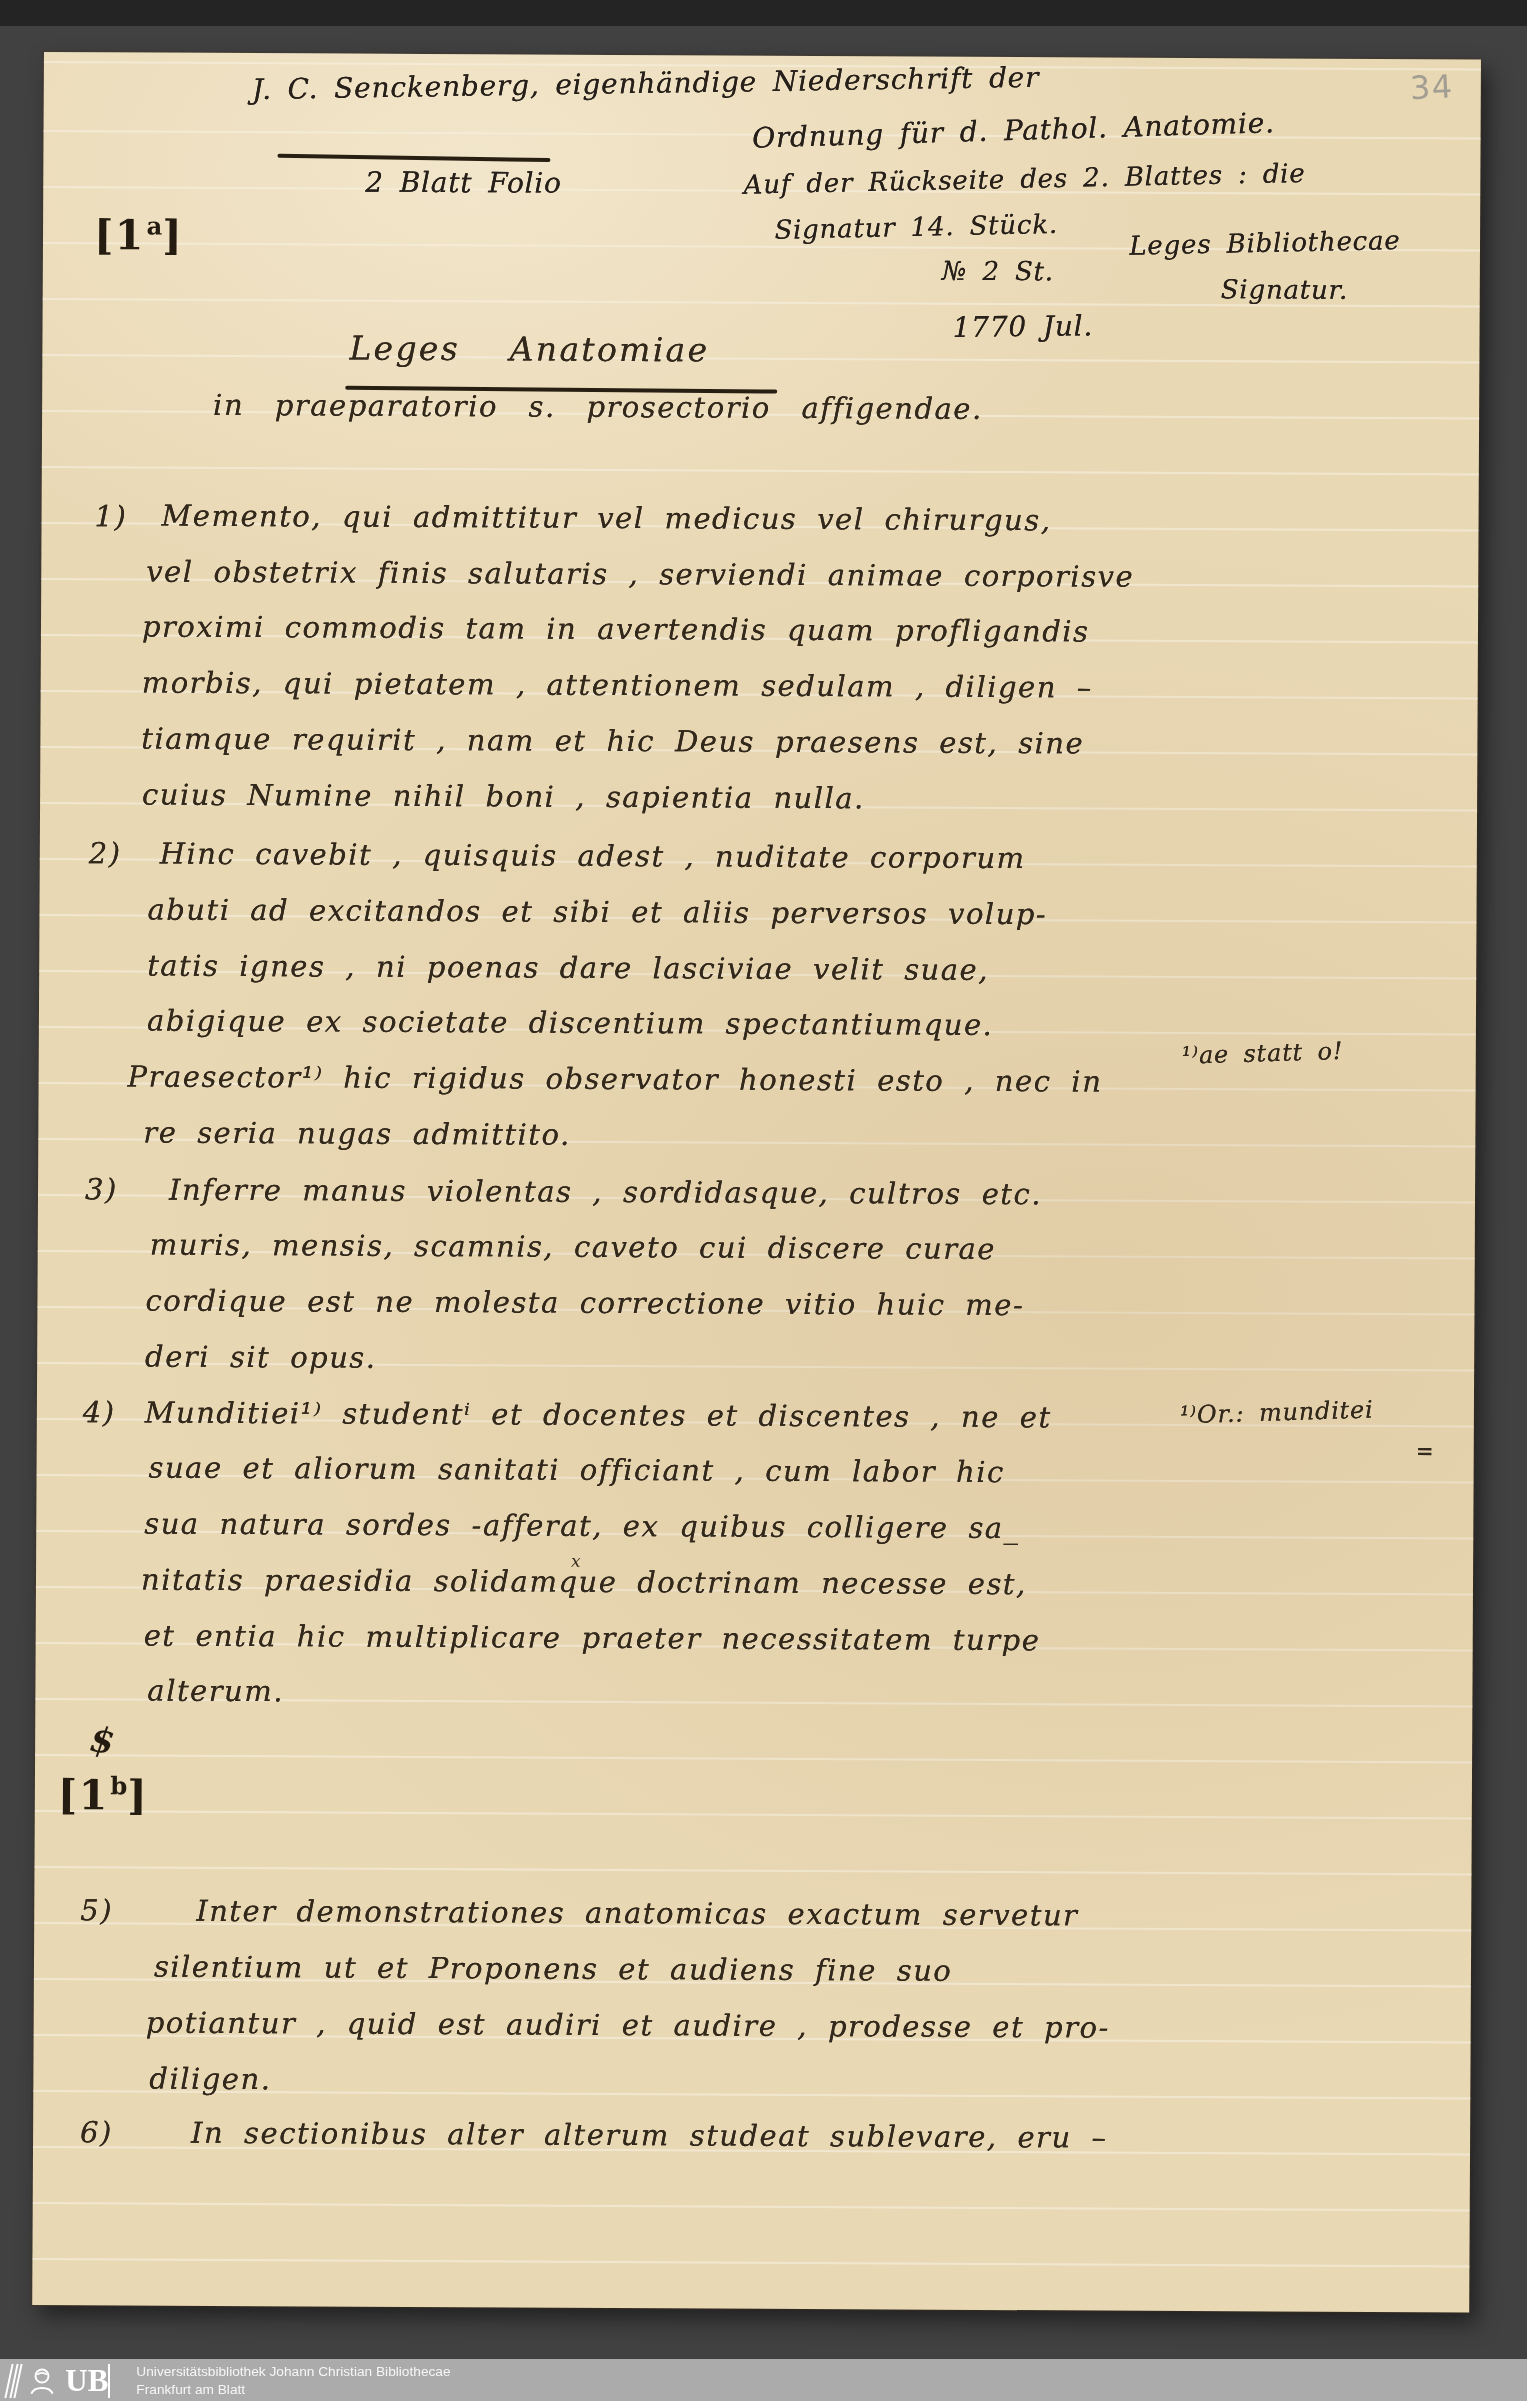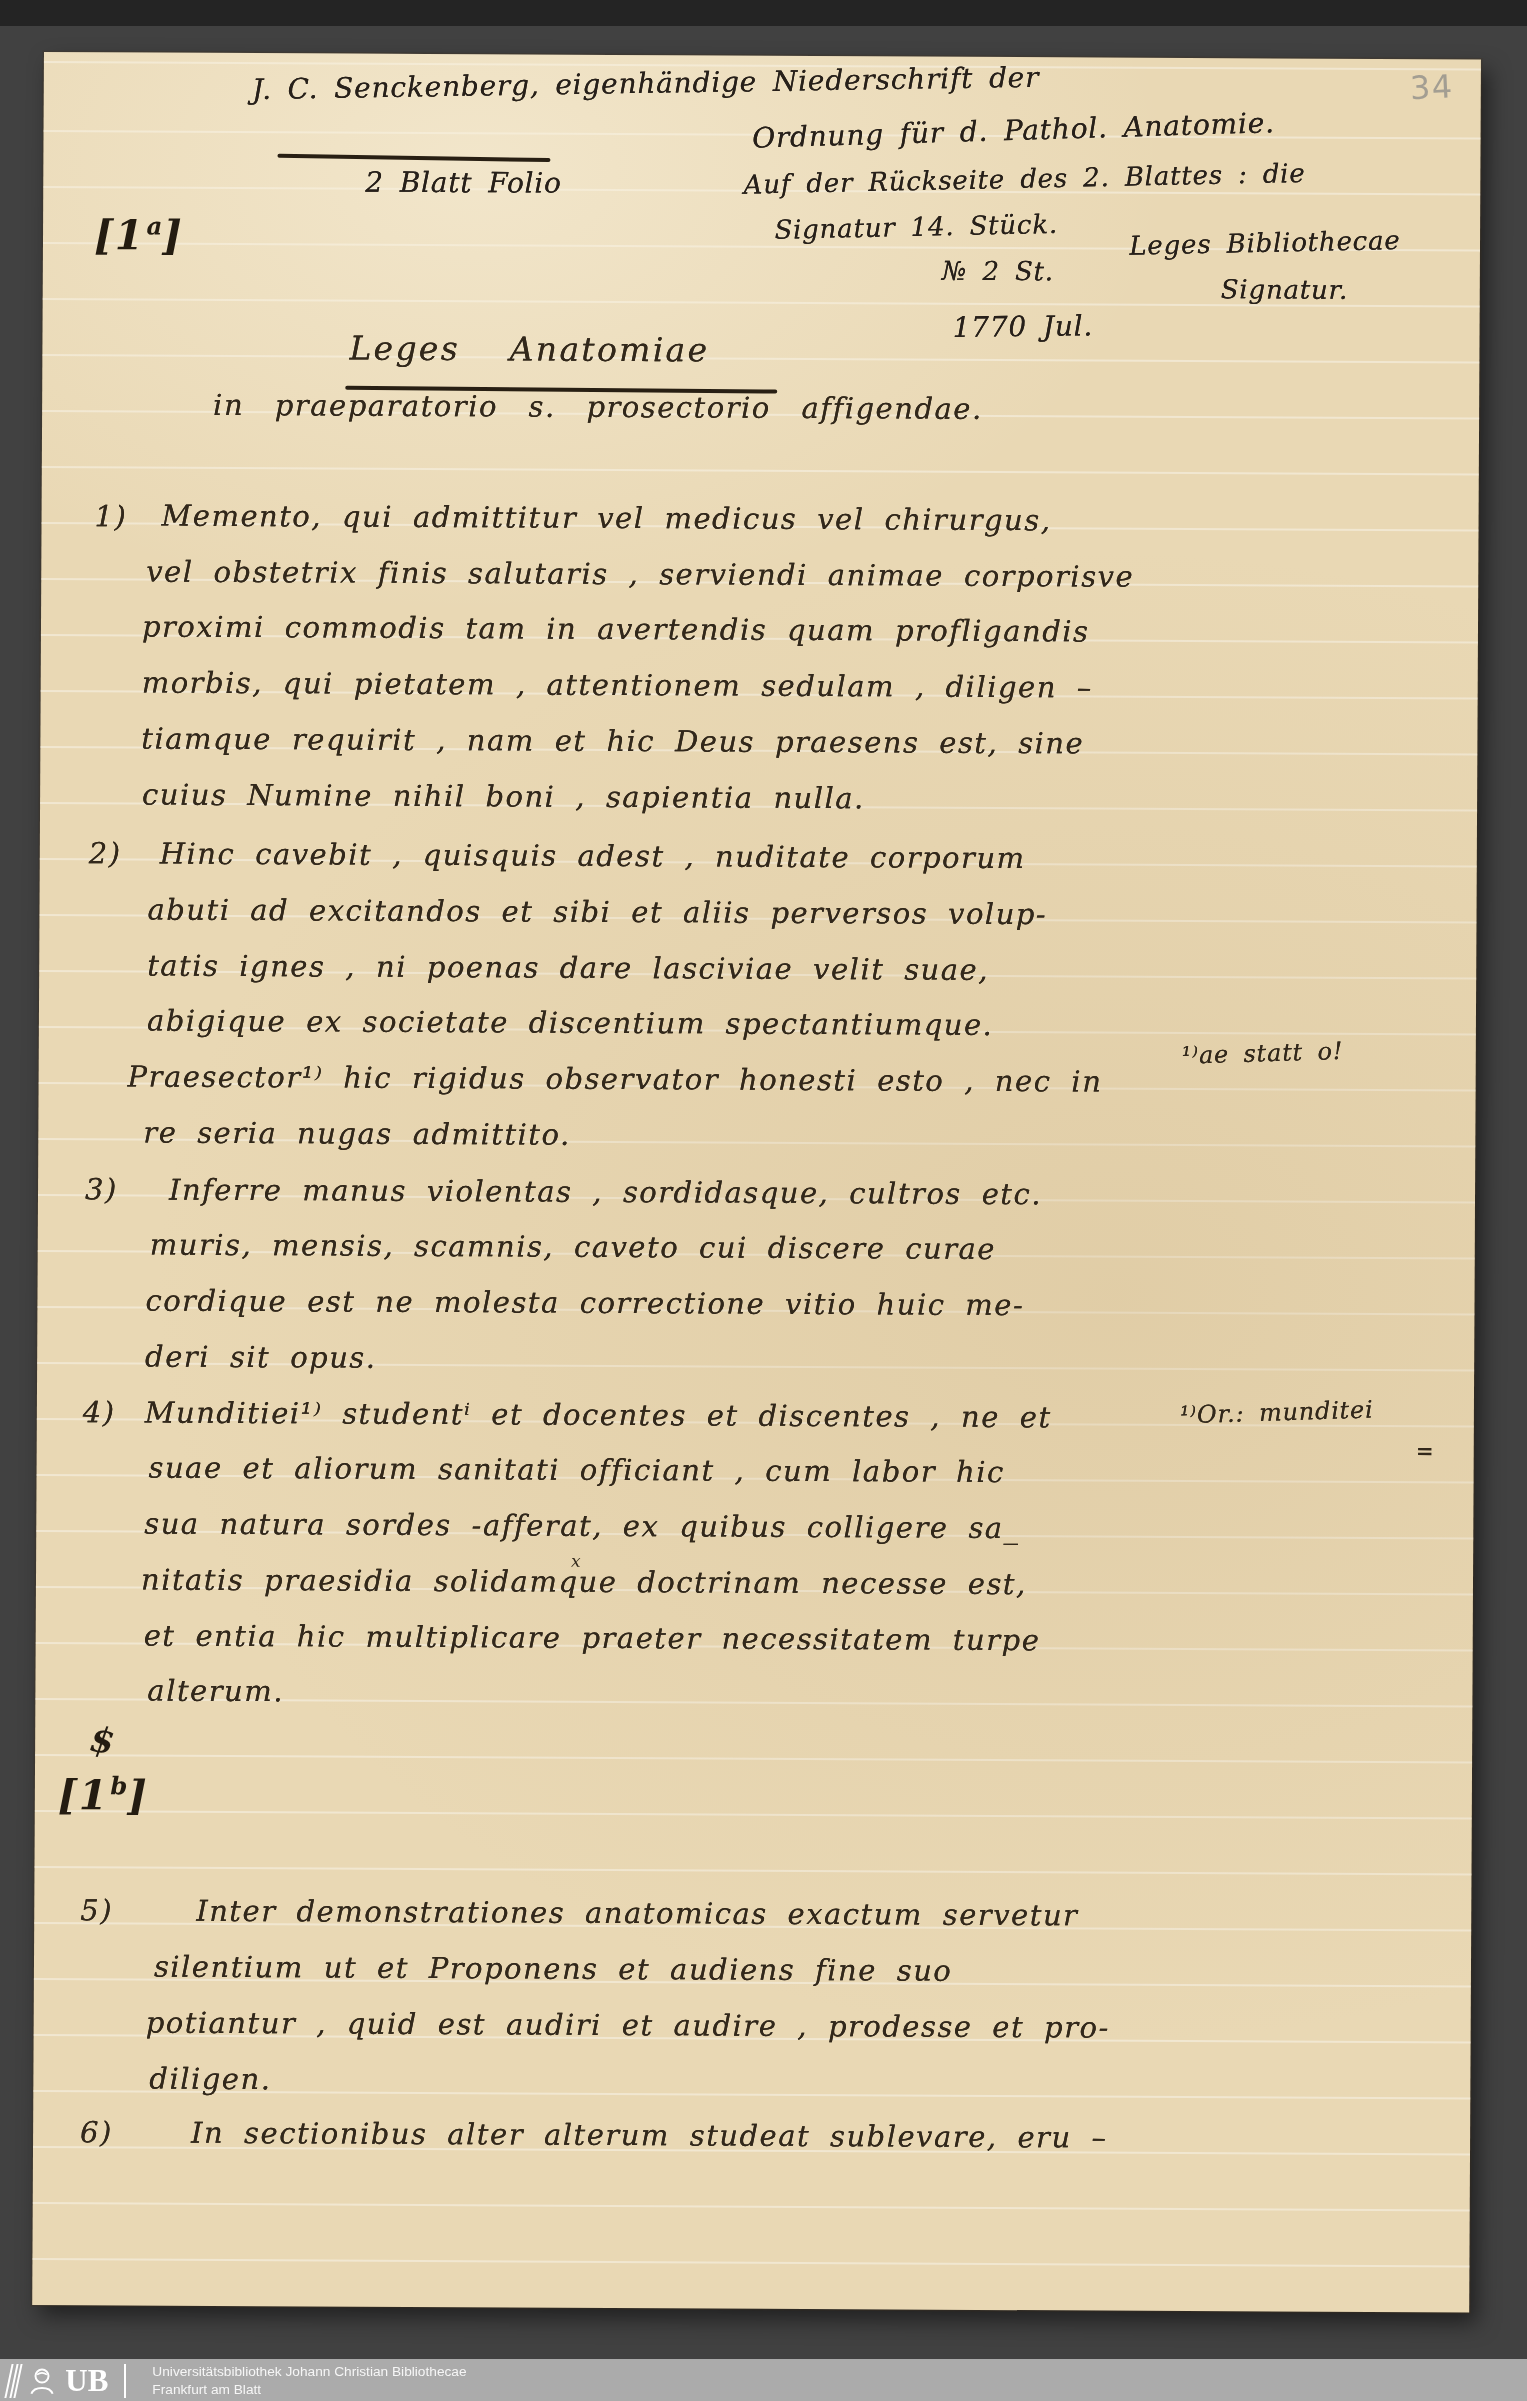--- a/index.html
+++ b/index.html
@@ -21,36 +21,36 @@
       font-size:29px;line-height:1.15;color:#32281b;letter-spacing:1.5px;word-spacing:9.2px;
       text-shadow:0 0 0.5px #32281b;}
   .hdr{font-size:28px;color:#27201a;letter-spacing:0.8px;word-spacing:6.1px;text-shadow:0 0 0.5px #27201a;}
   .small-hdr{font-size:26px;}
   .title-line{font-size:33px;word-spacing:37px;letter-spacing:2.3px;}
   .subtitle-line{font-size:29px;word-spacing:20px;letter-spacing:1.5px;}
   .margin-note{font-size:24px;letter-spacing:0.8px;word-spacing:6.1px;}
   .stroke{position:absolute;background:#281f13;height:3.8px;border-radius:2.3px;}
   .pencil{position:absolute;font-family:"DejaVu Sans",sans-serif;font-size:32px;color:#a39e92;
           transform:rotate(-3deg);letter-spacing:1.5px;text-shadow:none;}
-  .folio{position:absolute;font-family:"DejaVu Serif",serif;font-weight:bold;font-style:italic;
+  .folio{position:absolute;font-family:"DejaVu Serif",serif;font-weight:bold;
          font-size:41px;color:#241c11;letter-spacing:1.5px;}
   .folio .sup{font-size:24.4px;position:relative;top:-15.3px;left:1.5px;}
   .section-mark{position:absolute;font-family:"DejaVu Serif",serif;font-weight:bold;font-style:italic;
                 font-size:35px;color:#241c11;transform:rotate(8deg);}
   .sub-mark{position:absolute;font-family:"DejaVu Serif",serif;font-style:italic;font-size:17px;color:#32281b;}
   .eq-mark{position:absolute;font-family:"DejaVu Serif",serif;font-weight:bold;font-size:21.4px;color:#32281b;}
   
   .footer-bar{position:absolute;left:0;top:2359px;width:1528px;height:43px;background:#ababab;
               display:flex;align-items:center;}
   .logo{display:flex;align-items:center;gap:6.1px;margin-left:7.6px;height:37px;}
   .logo-pages{display:flex;gap:2.3px;height:34px;align-items:stretch;transform:skewX(-12deg);}
   .logo-pages i{display:block;width:2.3px;background:#ffffff;}
   .logo-portrait{width:34px;height:34px;}
   .logo-ub{font-family:"Liberation Serif",serif;font-weight:bold;font-size:31px;color:#ffffff;
-           line-height:34px;border-right:2.3px solid #ffffff;padding-right:16px;}
+           line-height:34px;border-right:2.3px solid #ffffff;padding-right:0;}
   .footer-text{margin-left:26px;font-size:13.7px;line-height:1.3;color:#f6f6f6;}
 </style>
 </head>
 <body>
 
 <div class="stage">
   <div class="top-strip"></div>
 
   <div class="paper">
 

